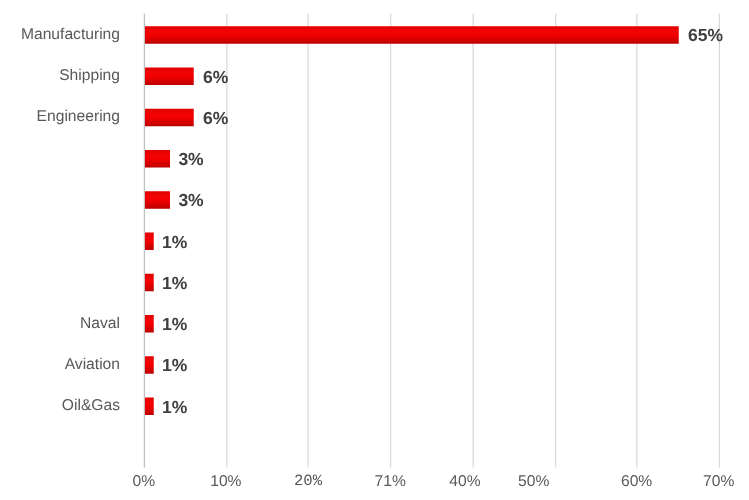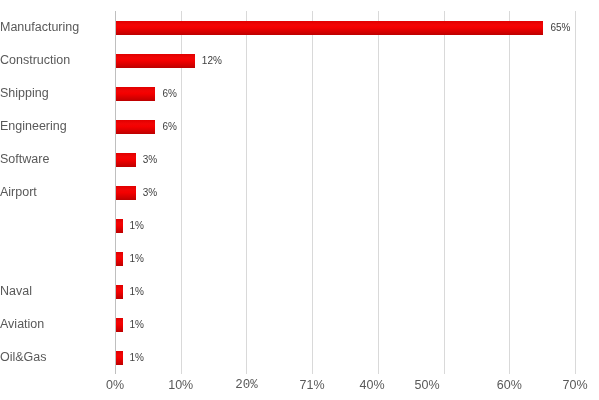--- a/index.html
+++ b/index.html
@@ -53,20 +53,21 @@
   .row {
     position: relative;
     height: 33px;
     display: flex;
     align-items: center;
   }
   .cat-label {
     position: absolute;
     left: 0;
     width: 96px;
+    text-align: right;
     font-size: 12.5px;
     color: #595959;
     white-space: nowrap;
     line-height: 1;
   }
   .bar-wrap {
     position: absolute;
     left: 116px;
     display: flex;
     align-items: center;
@@ -76,22 +77,22 @@
     height: 14px;
     background: linear-gradient(to bottom,
                 #e00000 0%,
                 #f20505 28%,
                 #f40000 48%,
                 #d10000 82%,
                 #bc0000 100%);
     display: block;
   }
   .bar-label {
-    font-size: 10px;
-    font-weight: normal;
+    font-size: 14px;
+    font-weight: bold;
     color: #404040;
     margin-left: 7px;
     white-space: nowrap;
     line-height: 1;
   }
 
   
   .xaxis {
     position: absolute;
     left: 115px;
@@ -128,54 +129,45 @@
   <div class="rows">
 
     <div class="row">
       <span class="cat-label">Manufacturing</span>
       <span class="bar-wrap">
         <span class="bar" style="width:427.43px;"></span>
         <span class="bar-label">65%</span>
       </span>
     </div>
 
-    <div class="row">
-      <span class="cat-label">Construction</span>
-      <span class="bar-wrap">
-        <span class="bar" style="width:78.86px;"></span>
-        <span class="bar-label">12%</span>
-      </span>
-    </div>
 
     <div class="row">
       <span class="cat-label">Shipping</span>
       <span class="bar-wrap">
         <span class="bar" style="width:39.43px;"></span>
         <span class="bar-label">6%</span>
       </span>
     </div>
 
     <div class="row">
       <span class="cat-label">Engineering</span>
       <span class="bar-wrap">
         <span class="bar" style="width:39.43px;"></span>
         <span class="bar-label">6%</span>
       </span>
     </div>
 
     <div class="row">
-      <span class="cat-label">Software</span>
       <span class="bar-wrap">
         <span class="bar" style="width:19.71px;"></span>
         <span class="bar-label">3%</span>
       </span>
     </div>
 
     <div class="row">
-      <span class="cat-label">Airport</span>
       <span class="bar-wrap">
         <span class="bar" style="width:19.71px;"></span>
         <span class="bar-label">3%</span>
       </span>
     </div>
 
     <div class="row">
       <span class="bar-wrap">
         <span class="bar" style="width:6.57px;"></span>
         <span class="bar-label">1%</span>

